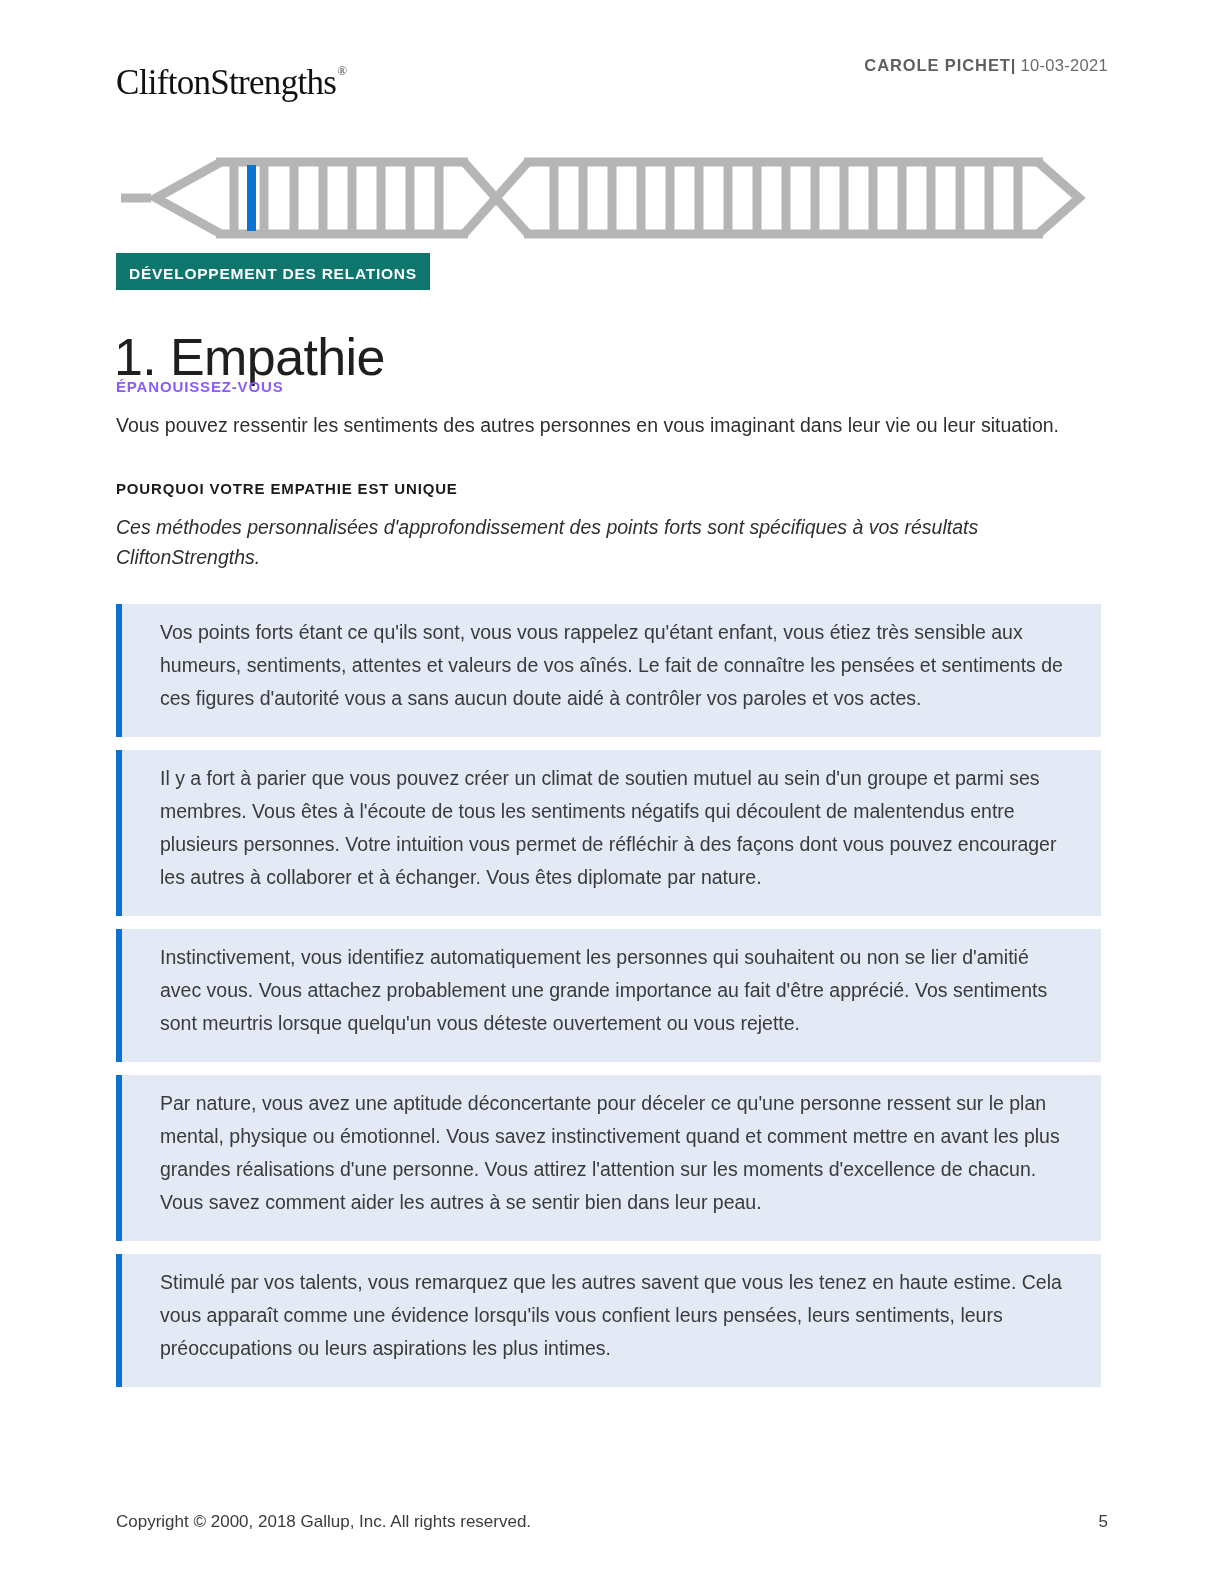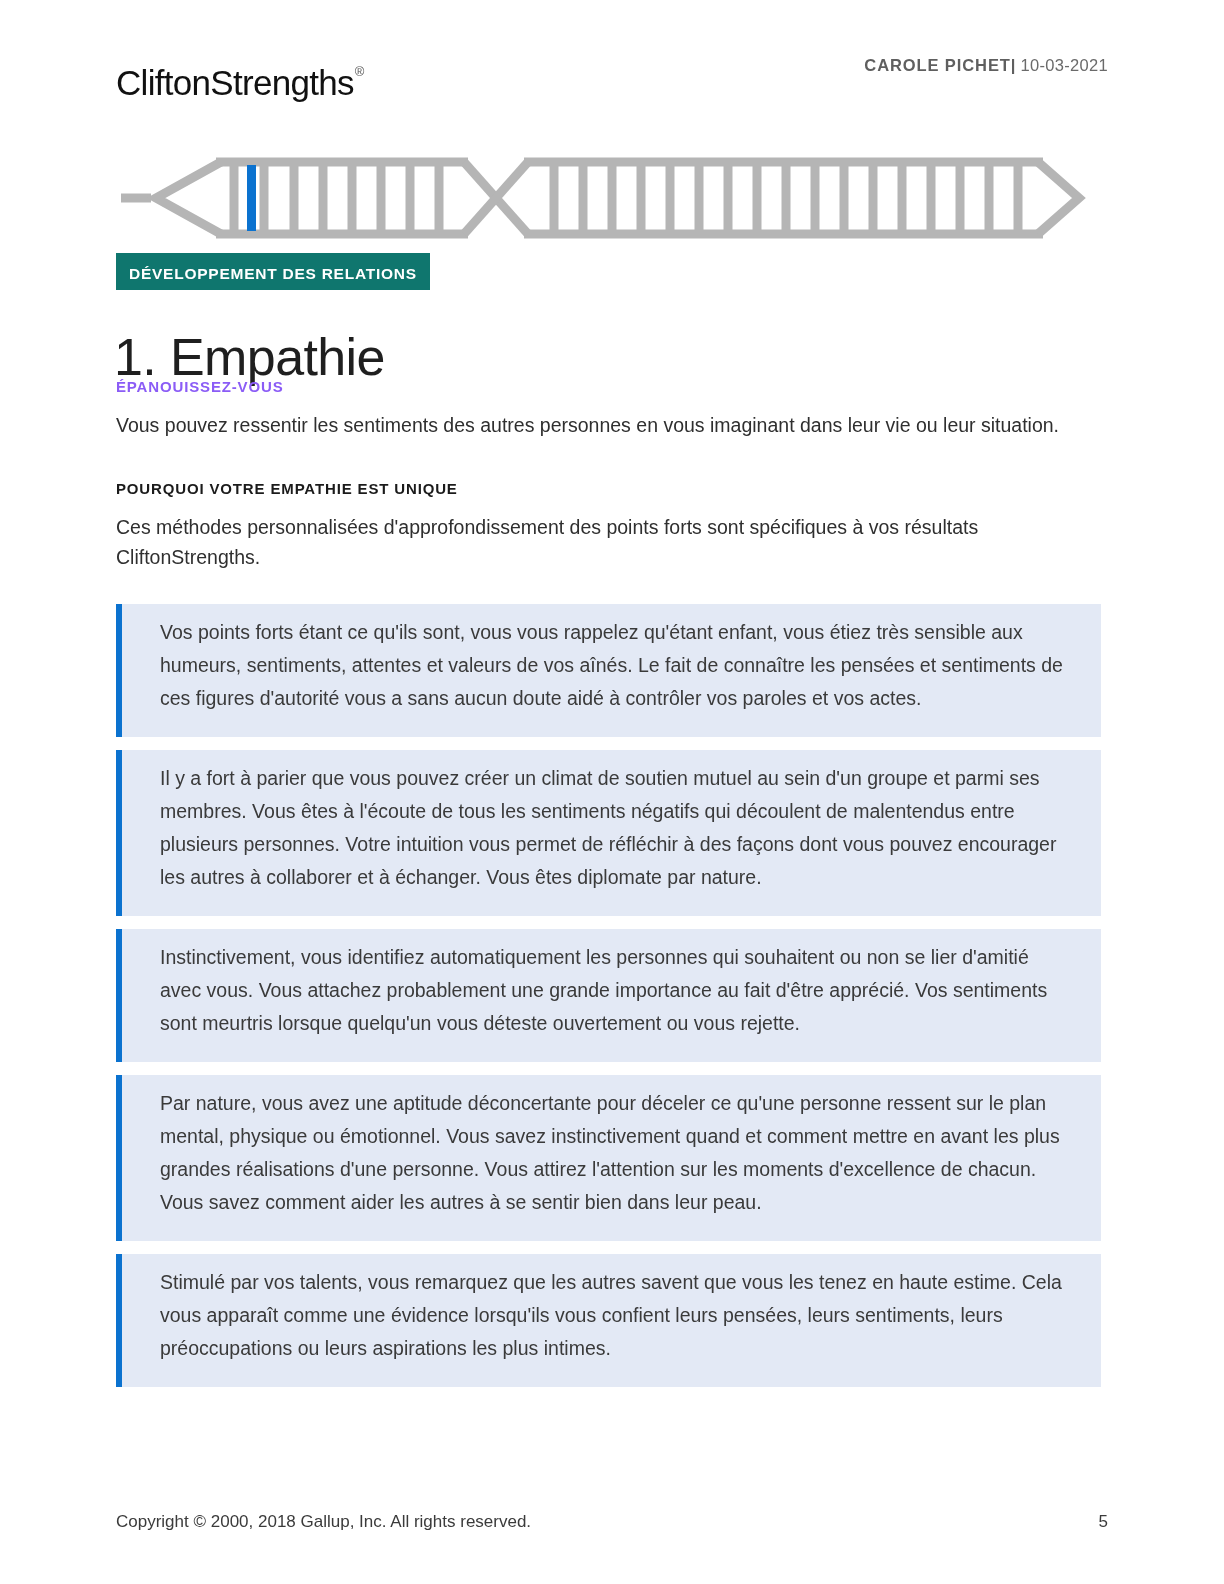--- a/index.html
+++ b/index.html
@@ -24,27 +24,27 @@
   .header {
     position: absolute;
     top: 44px;
     left: 116px;
     right: 116px;
     height: 56px;
   }
   .brand {
     position: absolute;
     left: 0;
-    top: 16px;
-    font-family: Liberation Sans, sans-serif;
+    top: 9px;
+    font-family: Liberation Serif, serif;
     font-size: 35px;
     font-weight: 300;
     letter-spacing: -0.7px;
     color: #111111;
-    line-height: 36px;
+    line-height: 48px;
     white-space: nowrap;
   }
   .brand .reg {
     font-size: 13px;
     vertical-align: super;
     position: relative;
     top: -6px;
     left: 1px;
     color: #555;
   }
@@ -132,20 +132,21 @@
     font-size: 15px;
     font-weight: bold;
     letter-spacing: 0.85px;
     color: #1b1b1b;
     margin: 40px 0 14px 0;
     line-height: 1.2;
   }
   .intro-italic {
     font-size: 19.5px;
     font-weight: 300;
+    font-style: italic;
     color: #2f2f2f;
     line-height: 30px;
     margin: 0;
     max-width: 975px;
   }
 
   
   .callouts {
     margin-top: 32px;
   }

